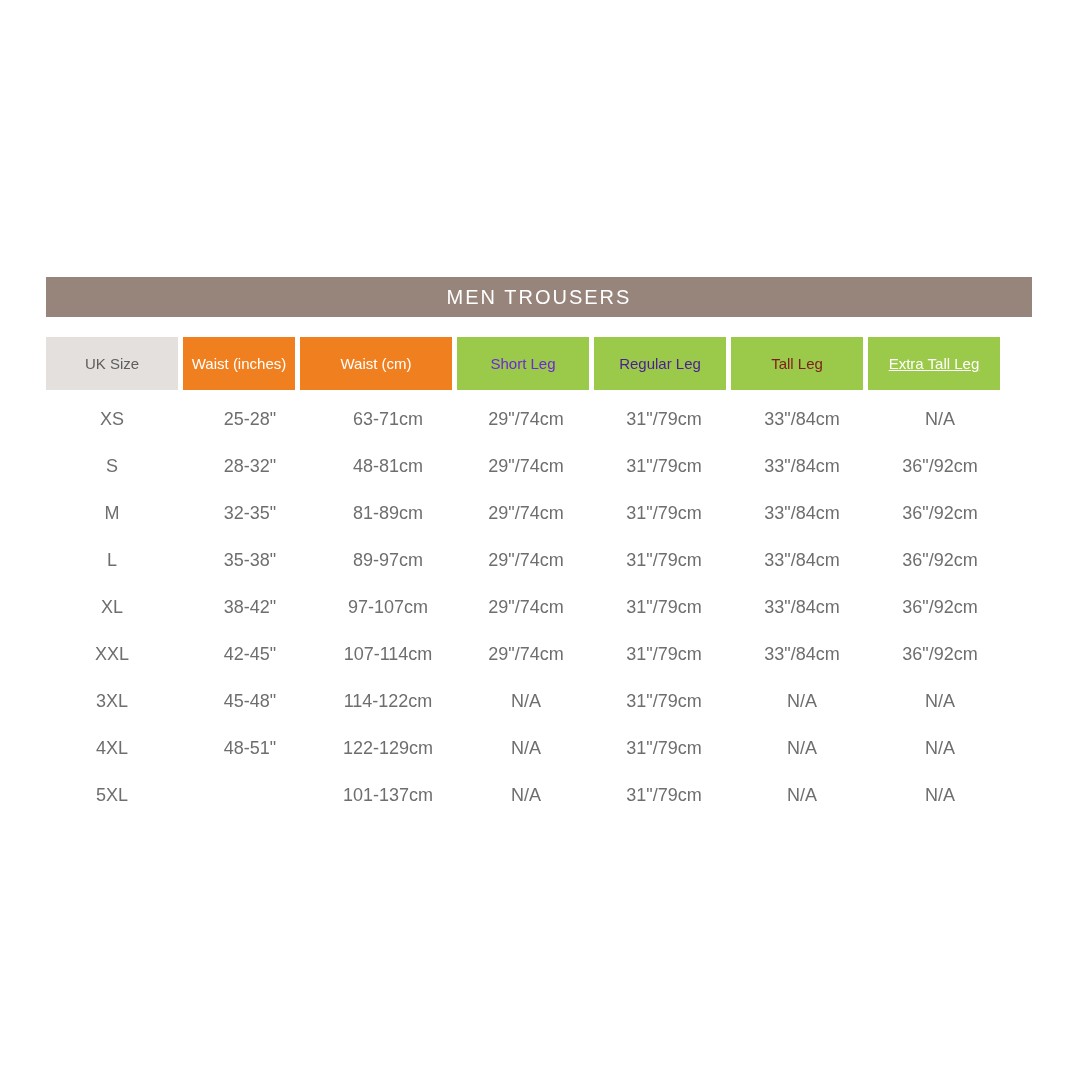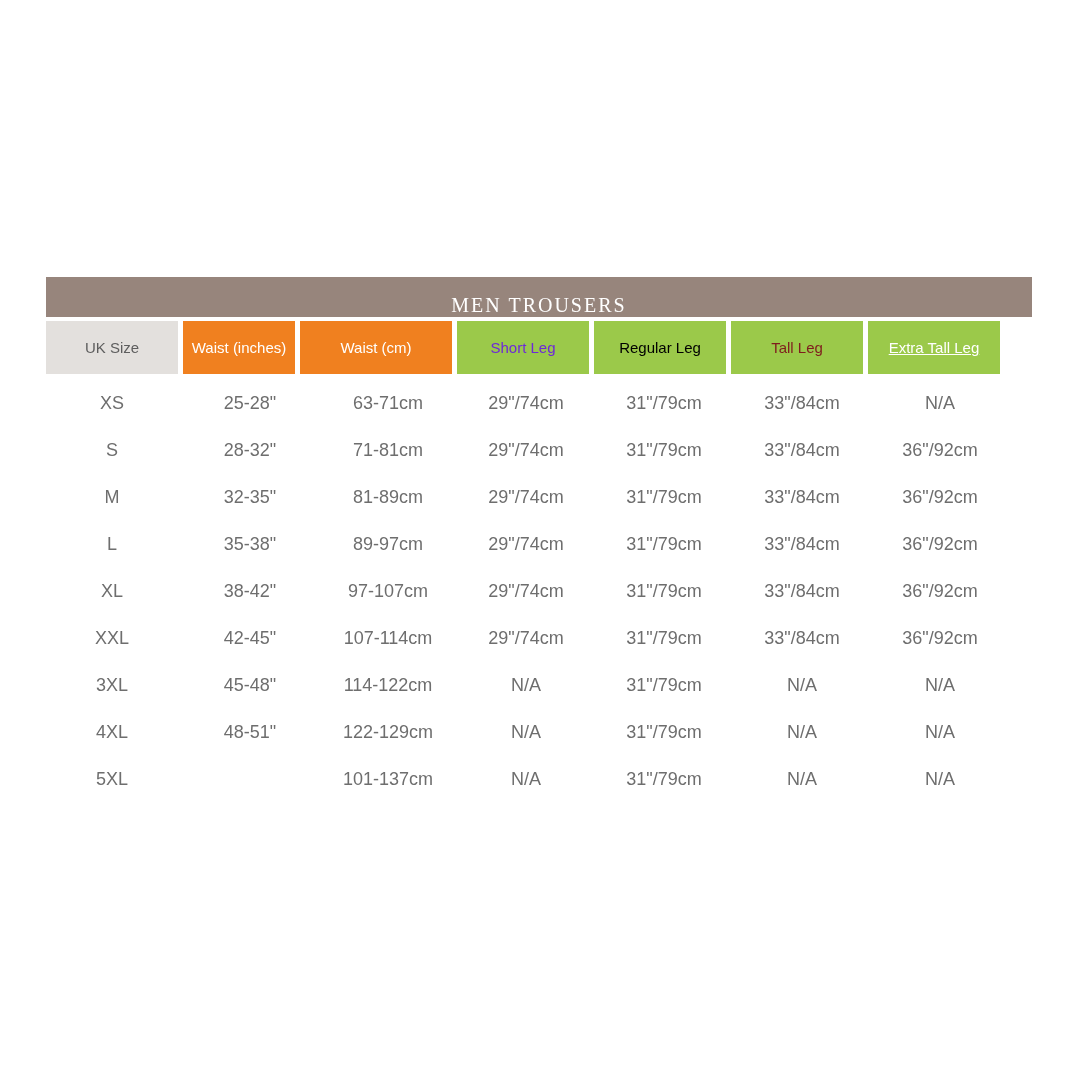--- a/index.html
+++ b/index.html
@@ -19,52 +19,51 @@
     left: 46px;
     top: 277px;
     width: 986px;
   }
 
   
   .title-bar {
     height: 40px;
     background: #97857c;
     display: flex;
-    align-items: flex-end;
+    align-items: center;
     justify-content: center;
-    font-family: Liberation Serif, serif;
   }
   .title-bar .title-text {
     color: #ffffff;
     font-size: 20px;
     letter-spacing: 2.0px;
     font-weight: 400;
   }
 
   
   .header-row {
     display: flex;
-    margin-top: 4px;
+    margin-top: 20px;
     gap: 5px;
   }
   .hcell {
     height: 53px;
     display: flex;
     align-items: center;
     justify-content: center;
     font-size: 15px;
     font-weight: 400;
     box-sizing: border-box;
     text-align: center;
   }
   .hcell.c0 { width: 132px; background: #e3e0dd; color: #5e5e5e; }
   .hcell.c1 { width: 112px; background: #f0801f; color: #ffffff; }
   .hcell.c2 { width: 152px; background: #f0801f; color: #ffffff; }
   .hcell.c3 { width: 132px; background: #9bc94a; color: #6d28d9; }
-  .hcell.c4 { width: 132px; background: #9bc94a; color: #000000; }
+  .hcell.c4 { width: 132px; background: #9bc94a; color: #4c1d95; }
   .hcell.c5 { width: 132px; background: #9bc94a; color: #7f1d1d; }
   .hcell.c6 { width: 132px; background: #9bc94a; color: #ffffff; text-decoration: underline; }
 
   
   .body-rows {
     margin-top: 6px;
   }
   .drow {
     display: flex;
     gap: 6px;
@@ -110,21 +109,21 @@
       <div class="dcell">63-71cm</div>
       <div class="dcell">29"/74cm</div>
       <div class="dcell">31"/79cm</div>
       <div class="dcell">33"/84cm</div>
       <div class="dcell">N/A</div>
     </div>
 
     <div class="drow">
       <div class="dcell size-label">S</div>
       <div class="dcell">28-32"</div>
-      <div class="dcell">71-81cm</div>
+      <div class="dcell">48-81cm</div>
       <div class="dcell">29"/74cm</div>
       <div class="dcell">31"/79cm</div>
       <div class="dcell">33"/84cm</div>
       <div class="dcell">36"/92cm</div>
     </div>
 
     <div class="drow">
       <div class="dcell size-label">M</div>
       <div class="dcell">32-35"</div>
       <div class="dcell">81-89cm</div>

